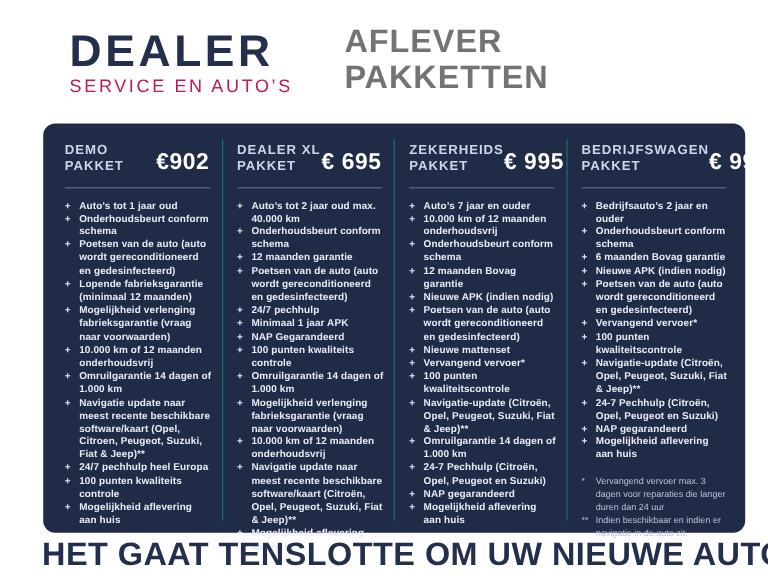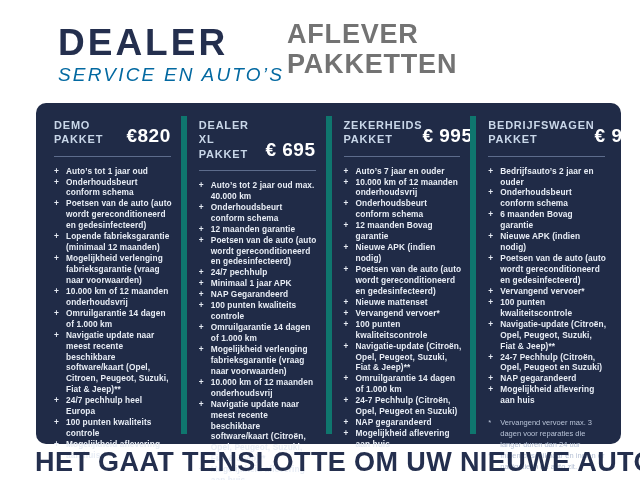--- a/index.html
+++ b/index.html
@@ -12,41 +12,40 @@
   }
   .stage{position:absolute;inset:0;}
 
   
   .logo{position:absolute;left:58px;top:24px;line-height:1;}
   .logo-name{
     font-size:37px;font-weight:bold;letter-spacing:3px;
     color:#242f4e;
   }
   .logo-tag{
-    font-size:19px;letter-spacing:2.2px;color:#0369a1;
+    font-size:15px;letter-spacing:2.2px;color:#be185d;
     margin-top:4px;
-    font-style:italic;
   }
   .title{
     position:absolute;left:287px;top:20px;margin:0;
     font-size:27px;font-weight:bold;line-height:1.1;
     letter-spacing:0.8px;color:#737373;
   }
 
   
   .panel{
     position:absolute;left:36px;top:103px;width:585px;height:341px;
     background:#202b47;border-radius:10px;
     display:flex;box-sizing:border-box;
     padding:13px 6px 10px 6px;
   }
   .col{
     flex:1 1 0;min-width:0;
     padding:2px 8px 4px 12px;
-    border-left:6px solid #0f766e;
+    border-left:1px solid #0f766e;
     box-sizing:border-box;
     display:flex;flex-direction:column;
   }
   .col:first-child{border-left:none;}
   .col-head{
     display:flex;justify-content:space-between;align-items:flex-end;
     padding-right:2px;
   }
   .pkg-name{
     font-size:11px;font-weight:bold;letter-spacing:0.8px;
@@ -95,21 +94,21 @@
 
   <h1 class="title"><span>AFLEVER</span><br><span>PAKKETTEN</span></h1>
 
   <section class="panel" id="panel">
       <div class="col">
         <div class="col-head">
           <div class="pkg-name">
             <div>DEMO</div>
             <div>PAKKET</div>
           </div>
-          <div class="pkg-price">€820</div>
+          <div class="pkg-price">€902</div>
         </div>
         <div class="rule"></div>
         <ul class="features">
           <li>
             <span class="plus">+</span>
             <span class="txt">Auto’s tot 1 jaar oud</span>
           </li>
           <li>
             <span class="plus">+</span>
             <span class="txt">Onderhoudsbeurt conform schema</span>

